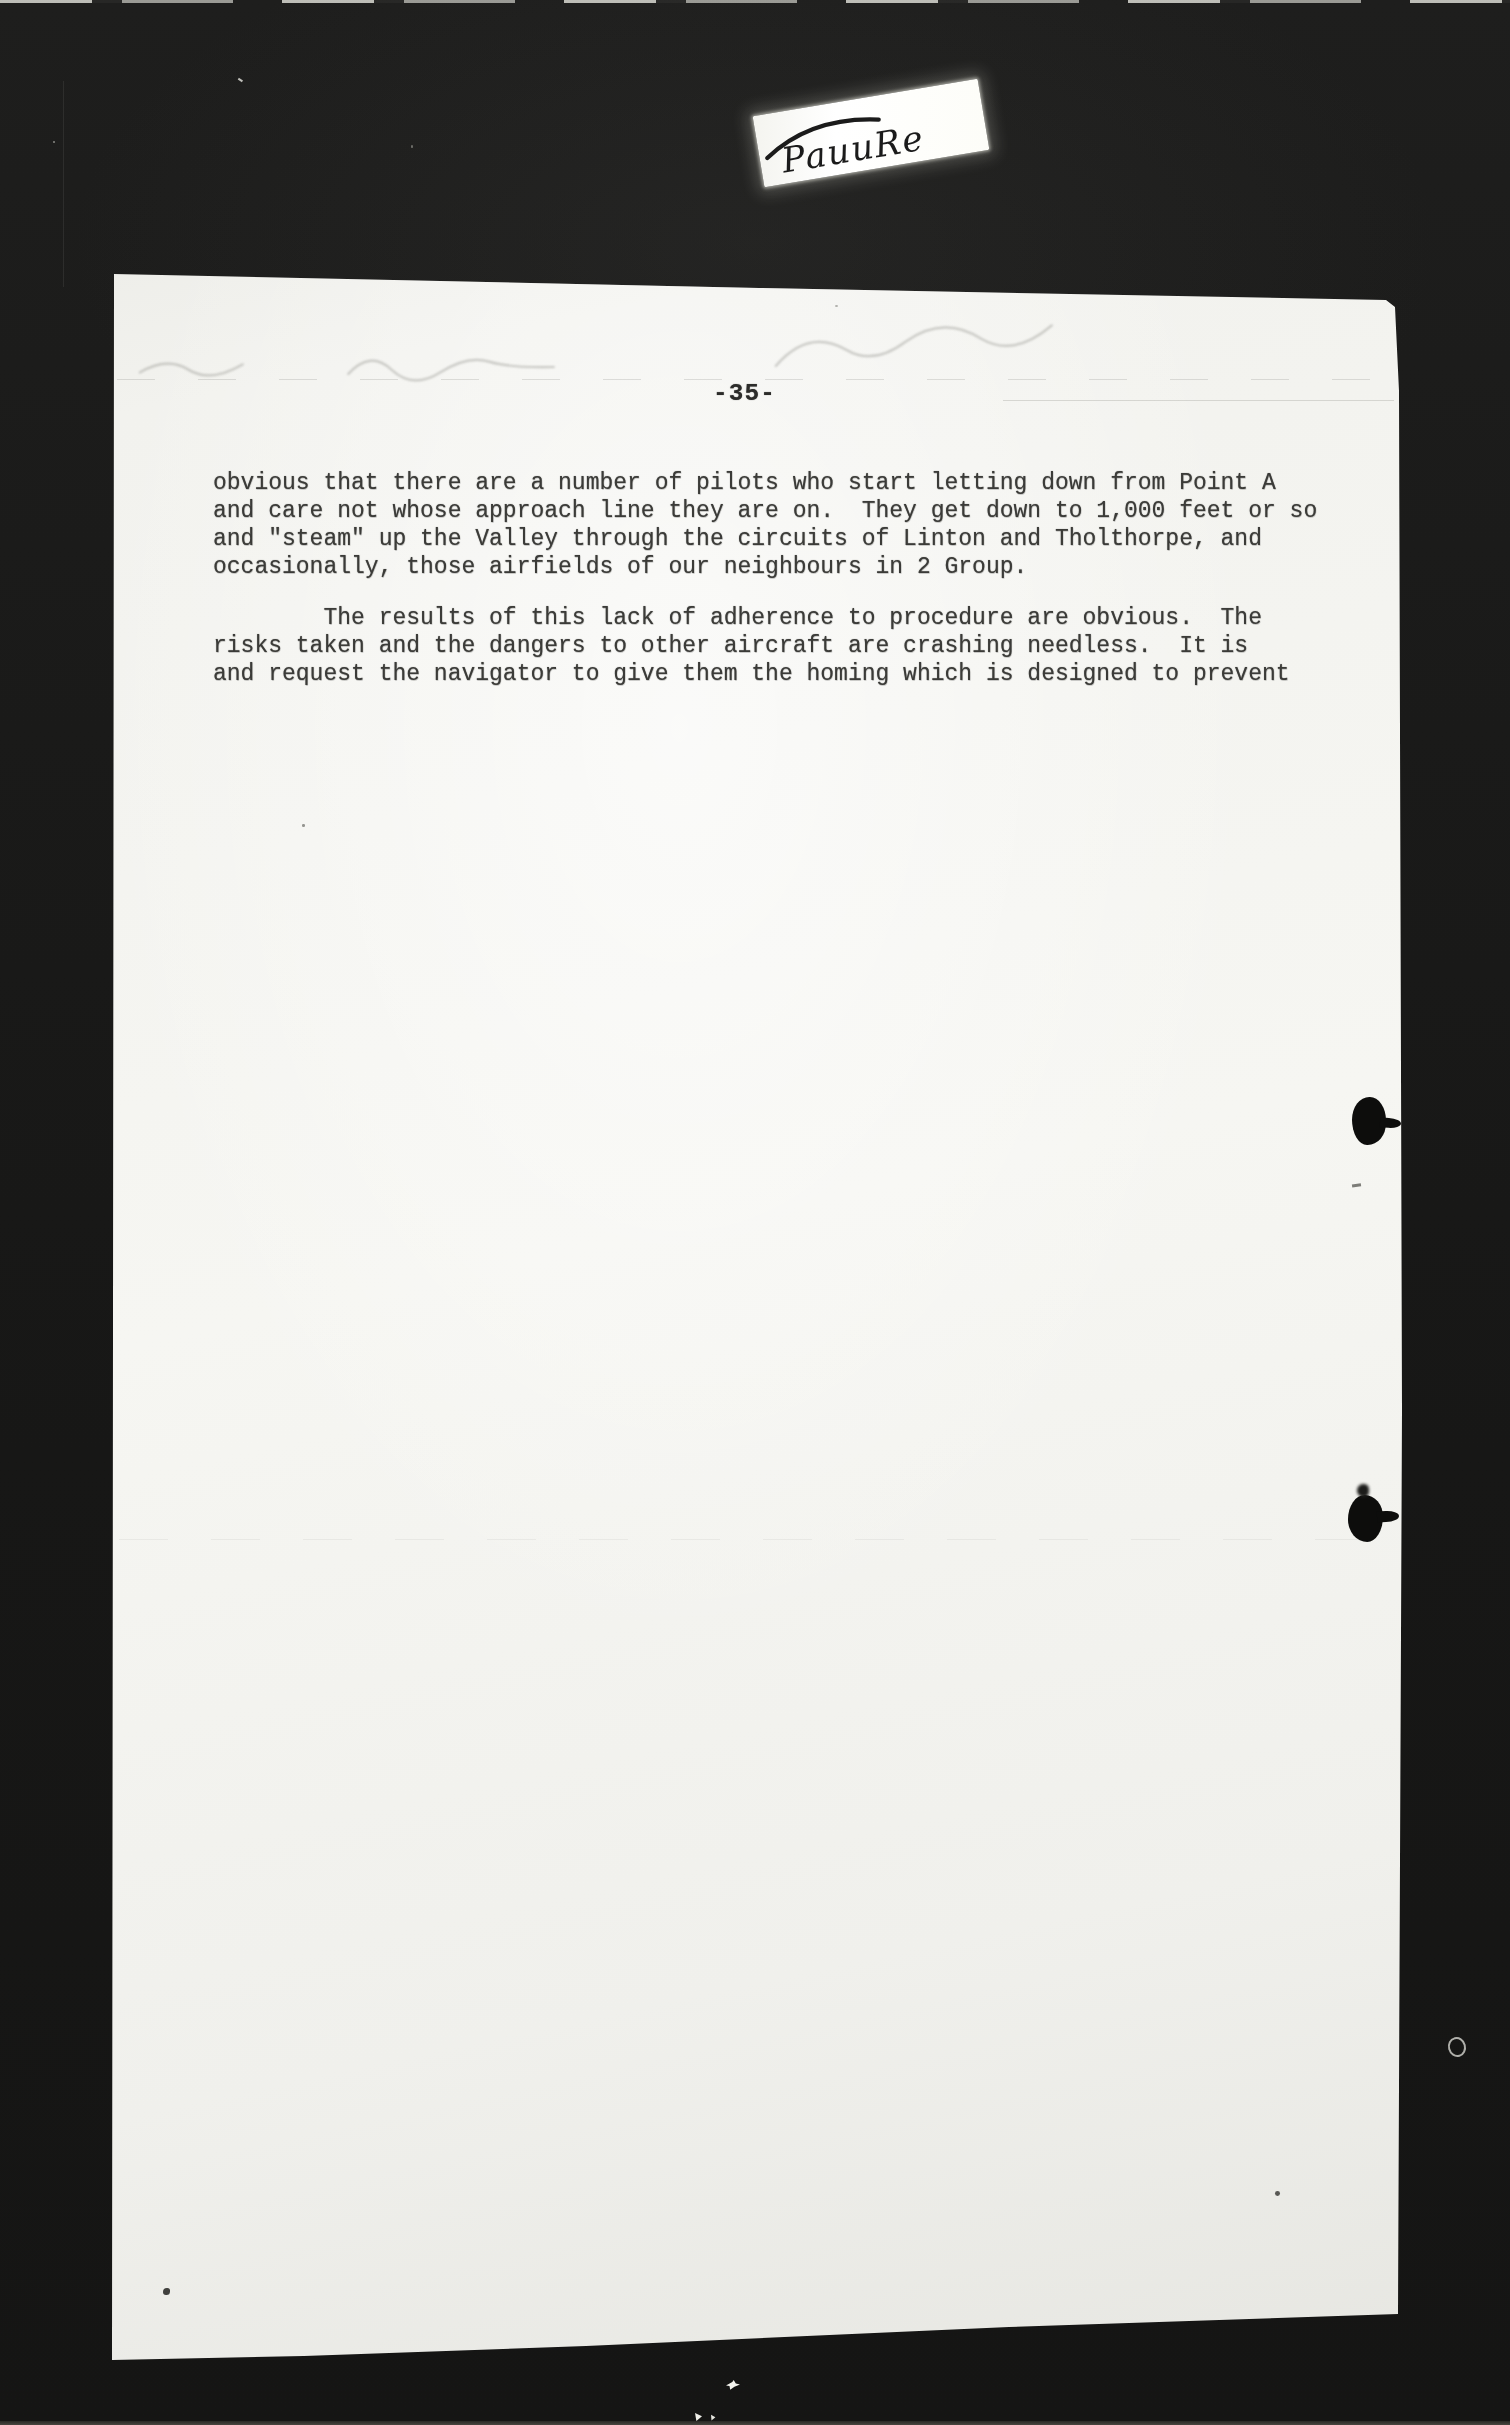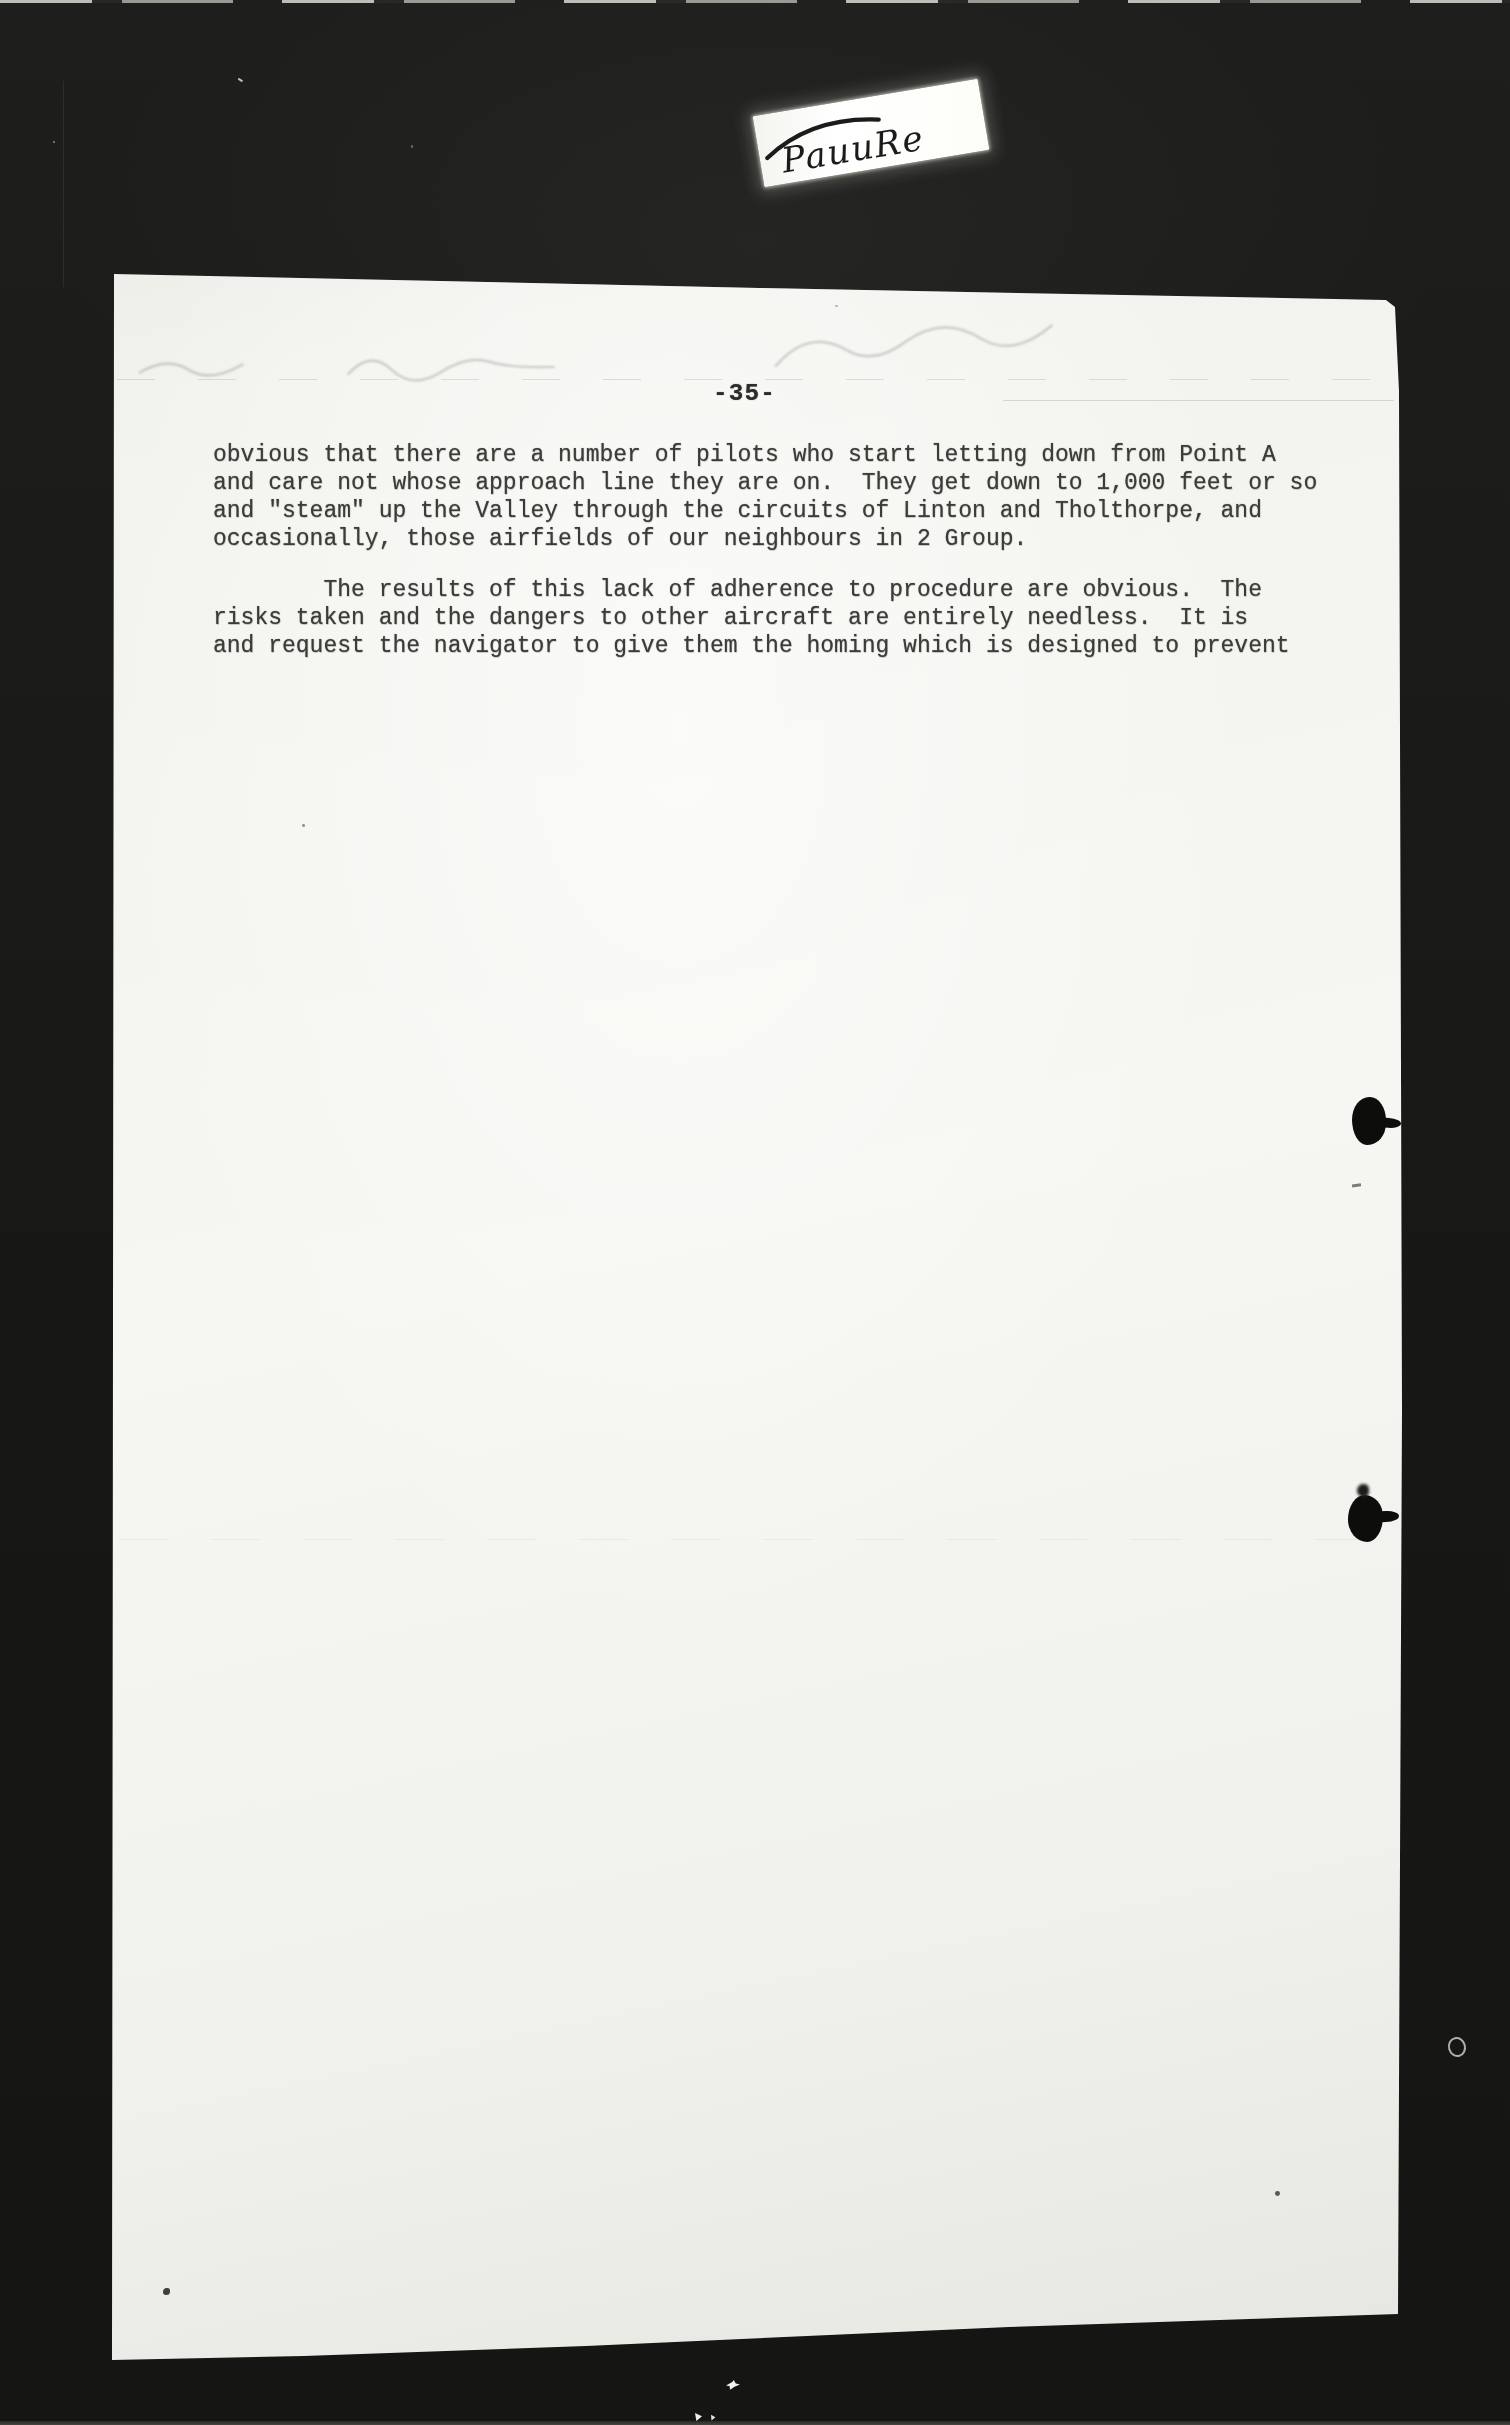--- a/index.html
+++ b/index.html
@@ -60,21 +60,21 @@
   .dspeck5{position:absolute;left:835px;top:305px;width:3.3px;height:2.2px;background:#6a6a63;border-radius:50%;opacity:.5;}
 
   
   .page-number{
     position:absolute;left:673px;top:380px;
     font-size:24.4px;font-weight:700;letter-spacing:1.1px;color:#2c2c2a;
     text-shadow:0 0 1.1px rgba(44,44,42,.6);
     margin-left:40px;
   }
   .para{position:absolute;left:213px;width:1193px;color:#3b3b38;font-size:23px;line-height:28px;
-    text-shadow:0 0 1.1px rgba(58,58,54,.55), 0.5px 0.5px 0 rgba(58,58,54,.18);}
+    text-shadow:0 0 1.1px rgba(58,58,54,.55), 0.5px 0.5px 0 rgba(58,58,54,.18);margin-top:28px;}
   .para .tline{white-space:pre;}
   .para1{top:441px;}
   .para2{top:576px;}
 
   
   .blot{position:absolute;background:#0d0d0c;}
   .blot1{left:1352px;top:1097px;width:34px;height:48px;border-radius:52% 48% 55% 45% / 48% 50% 46% 54%;}
   .blot1::after{content:"";position:absolute;right:-15px;top:20.6px;width:20.6px;height:9.8px;background:#0d0d0c;
     border-radius:0 60% 60% 0 / 0 50% 50% 0;transform:rotate(4deg);}
   .blot2{left:1348px;top:1495px;width:35px;height:47px;border-radius:48% 52% 45% 55% / 52% 46% 54% 48%;}
@@ -121,21 +121,21 @@
 
     <div class="para para1">
       <div class="tline">obvious that there are a number of pilots who start letting down from Point A</div>
       <div class="tline">and care not whose approach line they are on.  They get down to 1,000 feet or so</div>
       <div class="tline">and "steam" up the Valley through the circuits of Linton and Tholthorpe, and</div>
       <div class="tline">occasionally, those airfields of our neighbours in 2 Group.</div>
     </div>
 
     <div class="para para2">
       <div class="tline">        The results of this lack of adherence to procedure are obvious.  The</div>
-      <div class="tline">risks taken and the dangers to other aircraft are entirely needless.  It is</div>
+      <div class="tline">risks taken and the dangers to other aircraft are crashing needless.  It is</div>
       <div class="tline">and request the navigator to give them the homing which is designed to prevent</div>
     </div>
 
     <div class="dspeck1"></div>
     <div class="dspeck2"></div>
     <div class="dspeck3"></div>
     <div class="dspeck4"></div>
     <div class="dspeck5"></div>
   </div>
 

